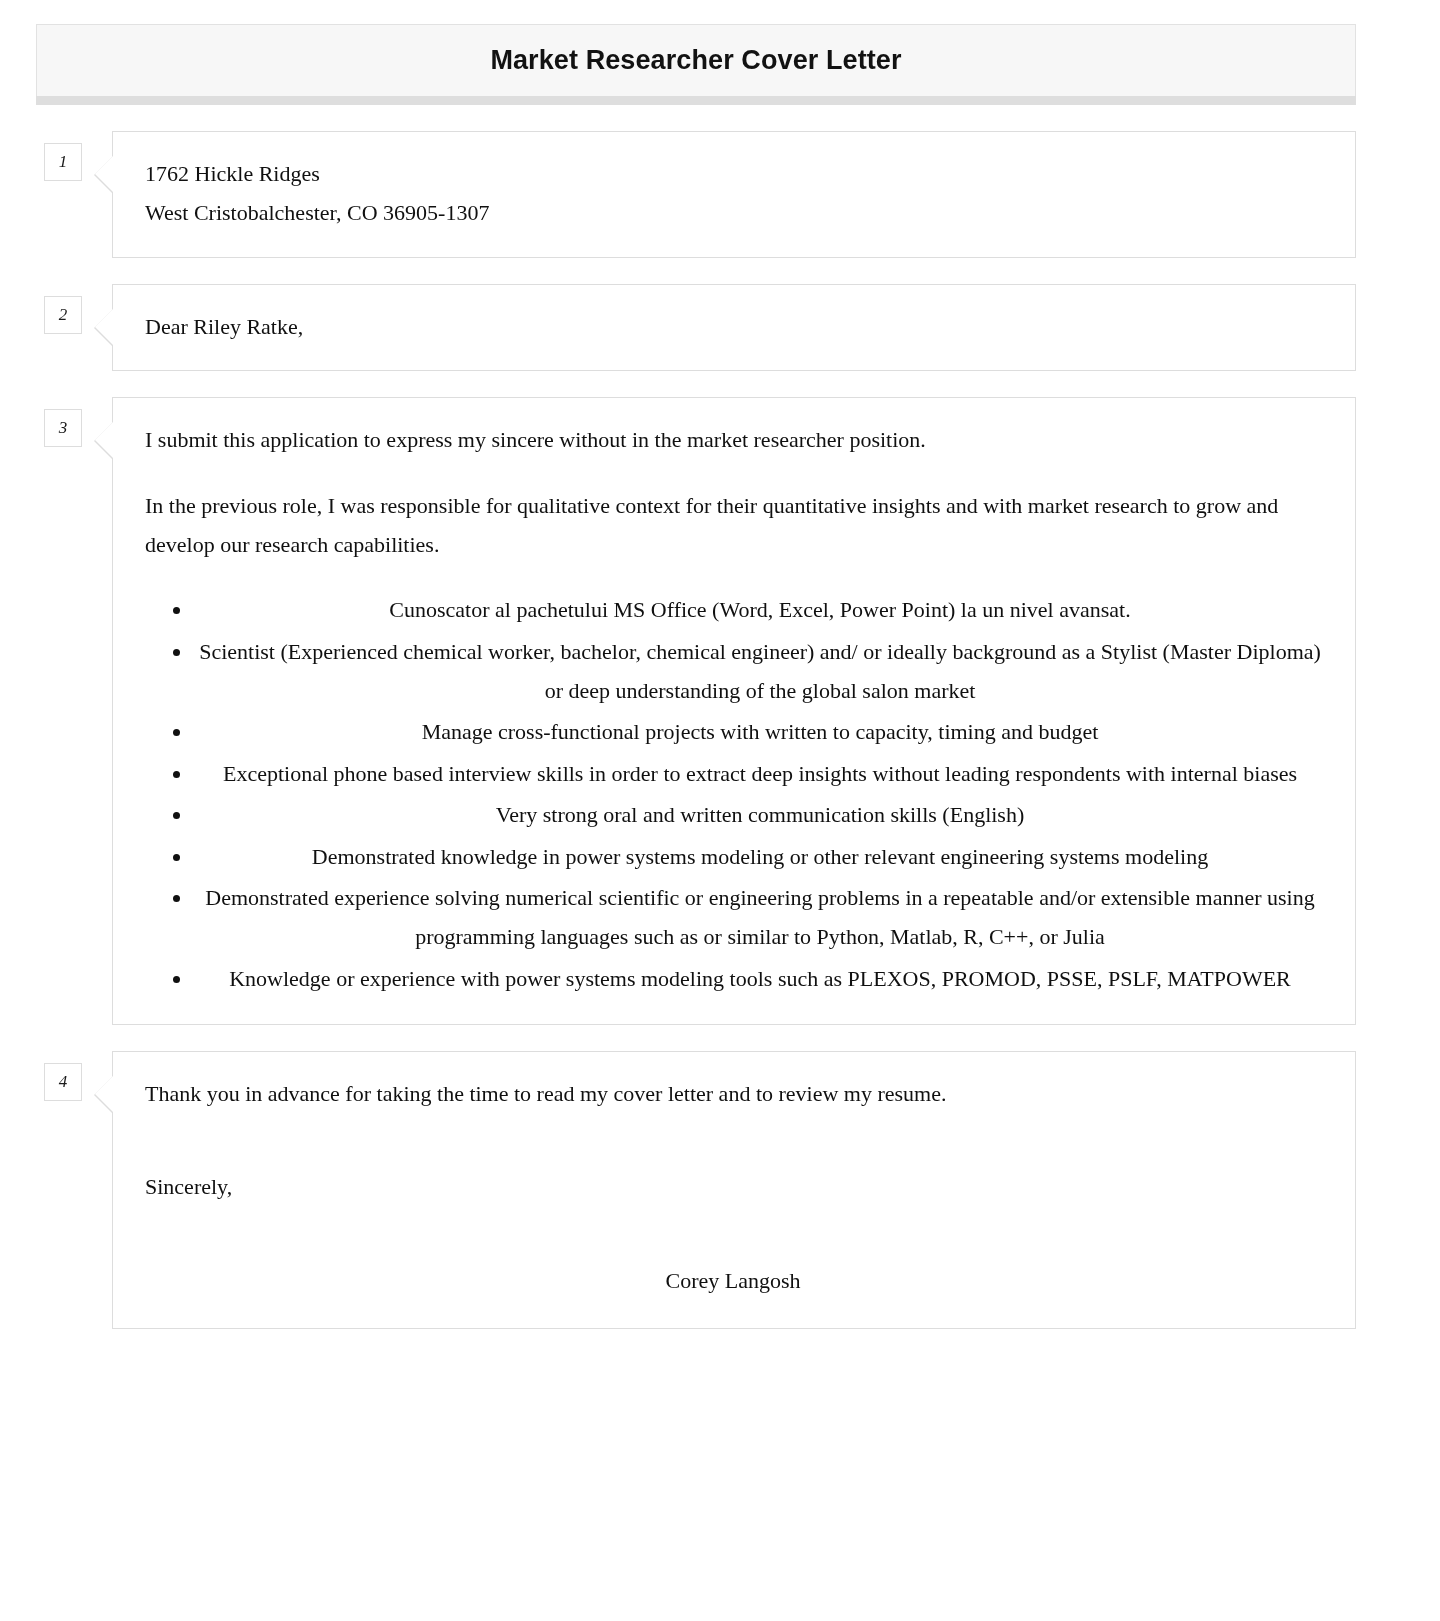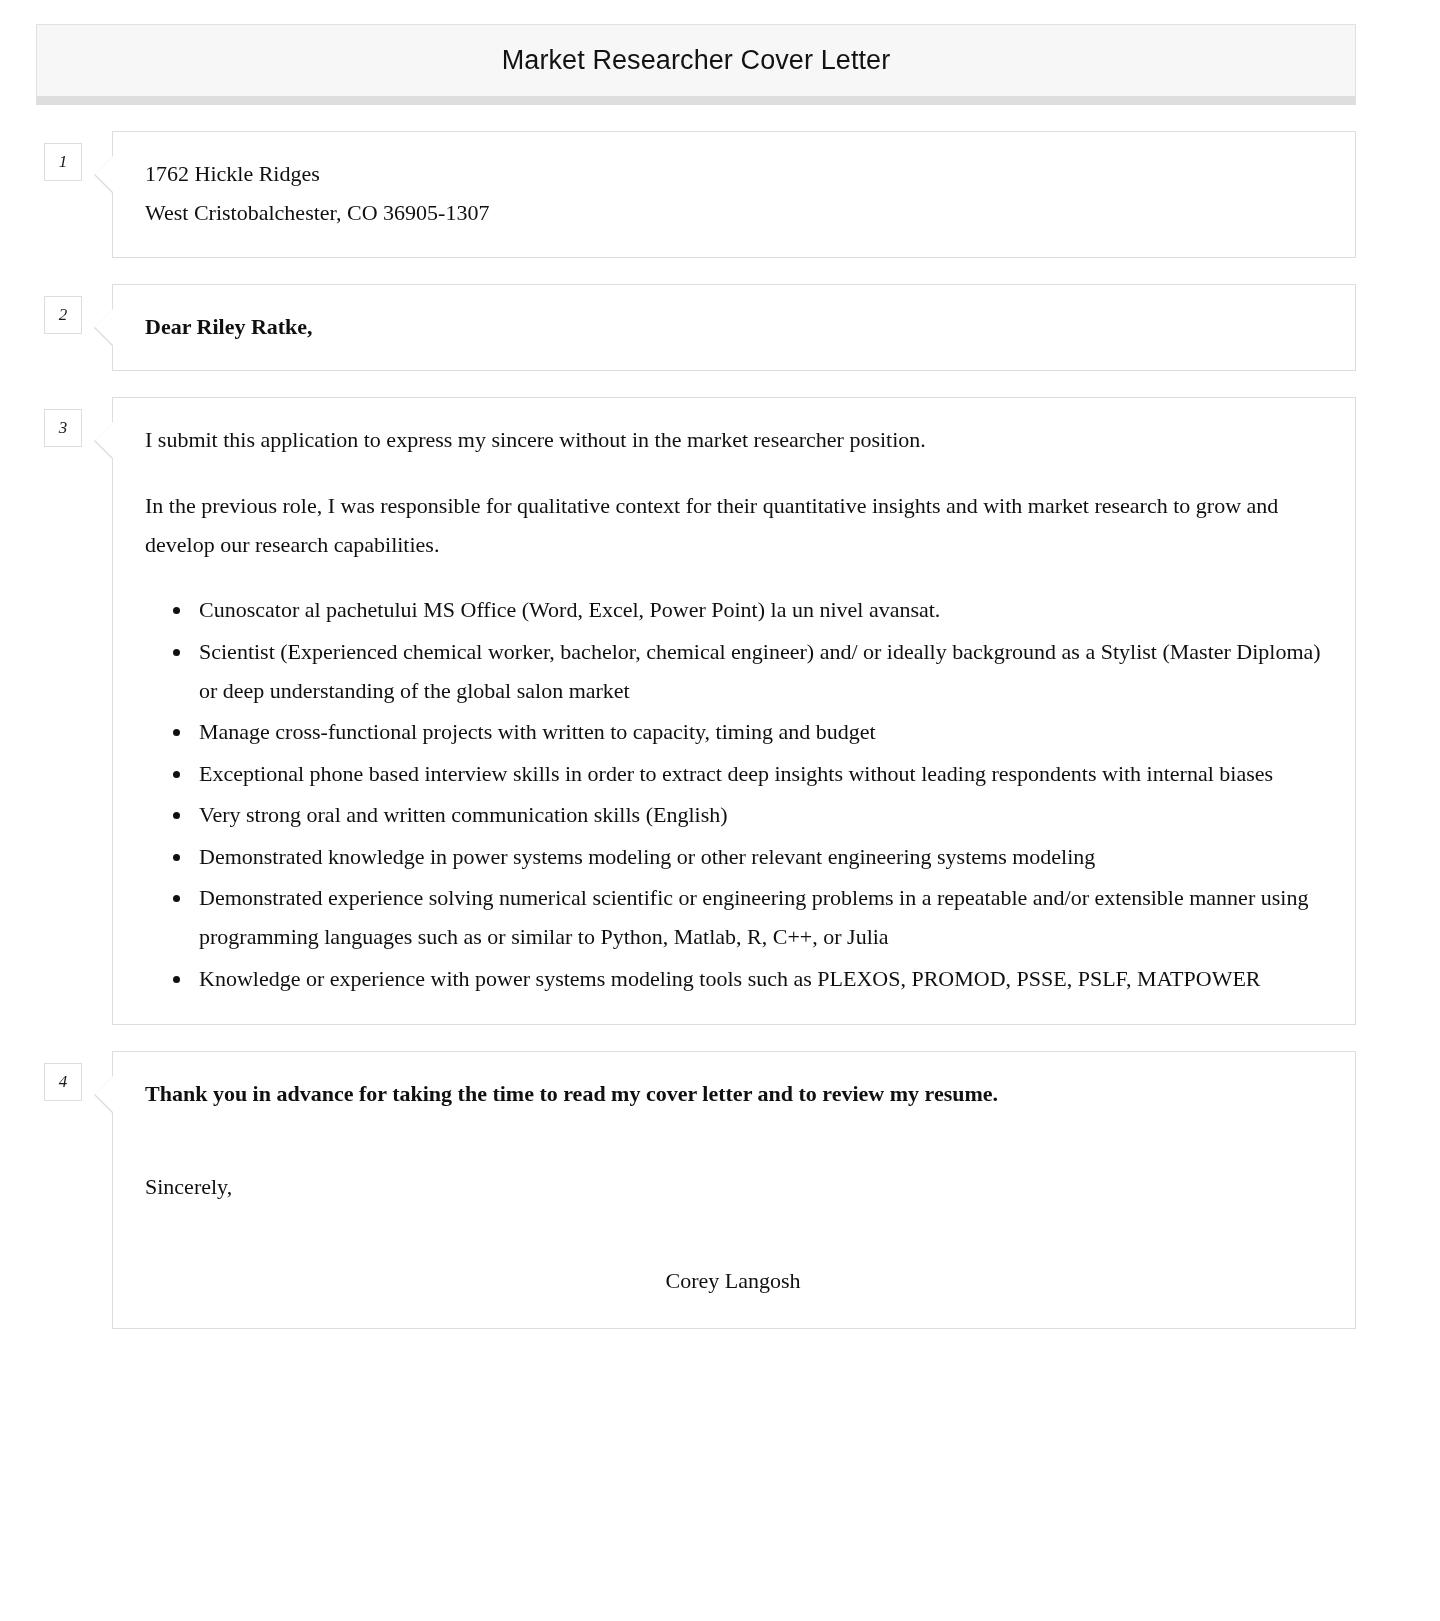--- a/index.html
+++ b/index.html
@@ -28,21 +28,21 @@
     border: 1px solid #e2e2e2;
     border-bottom: none;
     box-sizing: border-box;
     height: 72px;
     display: flex;
     align-items: center;
     justify-content: center;
   }
   .doc-header-title {
     font-family: "Liberation Sans", "DejaVu Sans", sans-serif;
-    font-weight: normal;
+    font-weight: bold;
     font-size: 27px;
     color: #121212;
     letter-spacing: 0.1px;
   }
   .doc-header-shadow {
     margin: 0 84px 0 36px;
     height: 9px;
     background: #dedede;
   }
 
@@ -124,32 +124,33 @@
     margin: 0 0 26px 0;
   }
   .body-text p:last-child {
     margin-bottom: 0;
     text-align: center;
   }
   .addr-line {
     display: block;
   }
   .strong-line {
-    font-weight: bold;
+    font-weight: normal;
   }
 
   ul.req-list {
     margin: 0;
     padding-left: 48px;
     list-style: disc;
   }
   ul.req-list li {
     margin: 0 0 2px 0;
     padding-left: 6px;
     line-height: 1.79;
+    text-align: center;
   }
 
   .sign-block p {
     margin: 0 0 54px 0;
   }
   .sign-block p:last-child {
     margin-bottom: 4px;
   }
 </style>
 </head>

